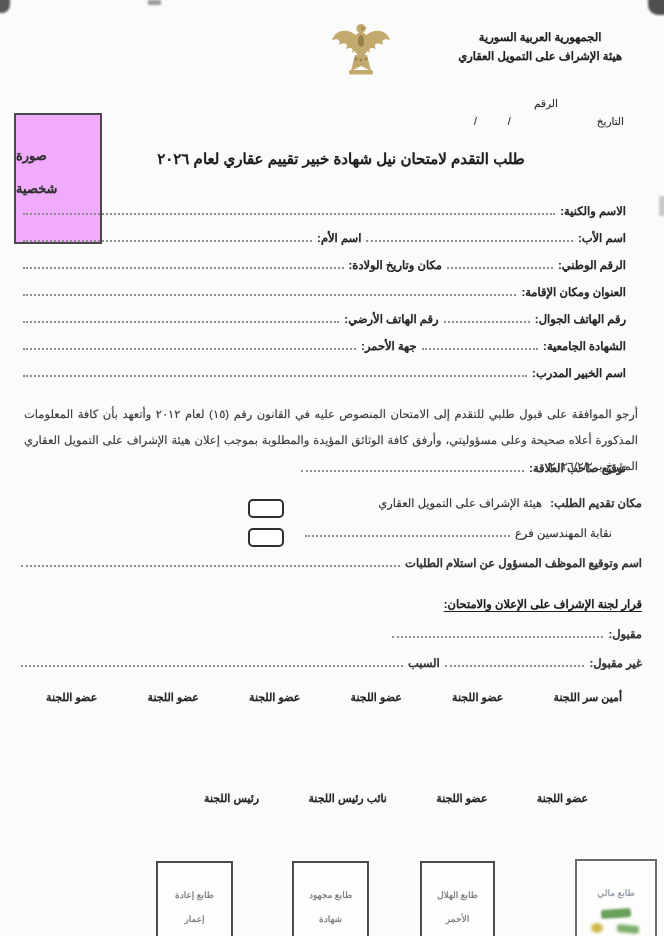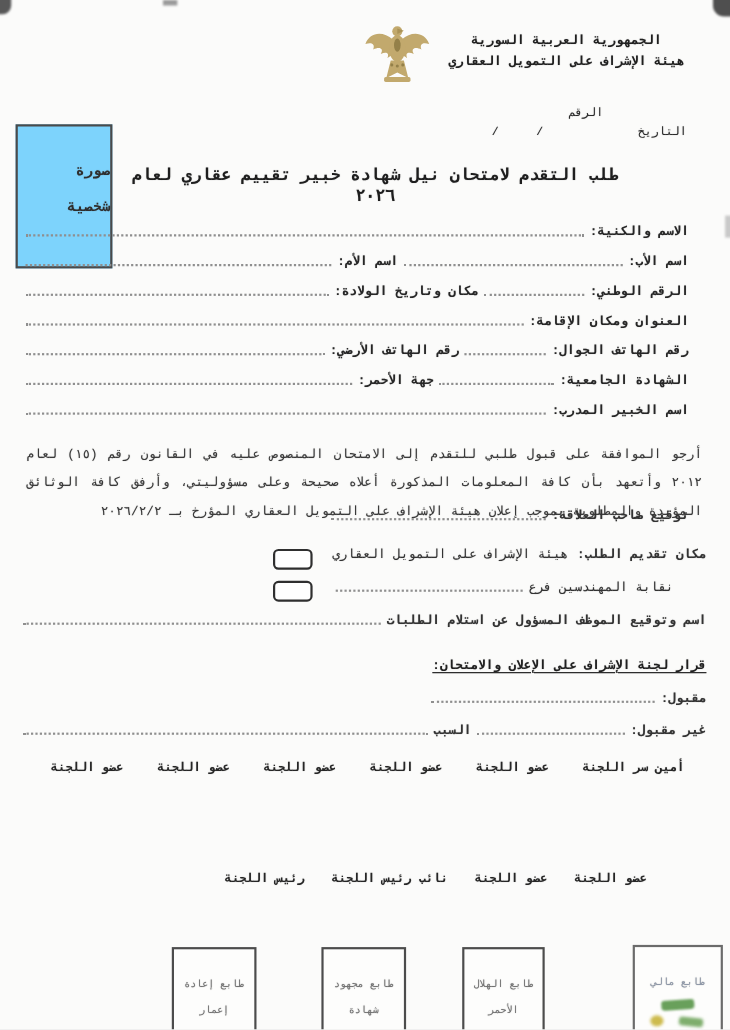--- a/index.html
+++ b/index.html
@@ -1,41 +1,41 @@
 <!DOCTYPE html>
 <html lang="ar" dir="rtl"><head>
 <meta charset="utf-8">
 <style>
   html,body{margin:0;padding:0;background:#e8e8e8;}
   .page{
     position:relative;width:664px;height:936px;margin:0 auto;
     background:#fbfbfa;overflow:hidden;direction:rtl;
-    font-family:Liberation Mono, monospace;color:#333;
+    font-family:Liberation Sans, sans-serif;color:#333;
     text-shadow:0 0 1px rgba(80,80,80,.45);
   }
   .b{font-weight:bold;}
   .abs{position:absolute;}
   .row{display:flex;align-items:flex-end;}
   .dots{flex:1;border-bottom:2px dotted #8f8f8f;margin:0 5px 3px 5px;min-width:10px;}
 
   
   .art{position:absolute;background:#6a6a6a;filter:blur(1px);}
   .art-tl{top:-3px;left:-2px;width:12px;height:16px;border-radius:0 0 8px 0;background:#585858;}
   .art-tr{top:-4px;right:-3px;width:19px;height:19px;border-radius:0 0 0 10px;background:#4f4f4f;}
   .art-tc{top:0;left:148px;width:13px;height:5px;background:#9a9a9a;}
   .art-re{top:196px;right:-2px;width:7px;height:20px;background:#c9c9c9;}
 
   .gov-header{top:28px;right:42px;text-align:center;font-weight:bold;font-size:11.5px;line-height:19px;color:#1f1f1f;}
   .emblem{top:19px;left:330px;width:62px;height:58px;filter:blur(.6px);opacity:.95;}
 
   .refnum{top:94px;right:40px;font-size:10.5px;text-align:center;line-height:18px;color:#2b2b2b;}
   .refnum .slashes{display:inline-block;margin-left:6px;margin-right:72px;letter-spacing:14px;}
 
-  .photo{top:113px;left:14px;width:88px;height:131px;border:2px solid #4a4a4a;background:#7dd3fc;
-         text-align:right;font-weight:bold;font-size:13px;color:#2e2e2e;padding-top:24px;line-height:33px;box-sizing:border-box;}
+  .photo{top:113px;left:14px;width:88px;height:131px;border:2px solid #4a4a4a;background:#f0abfc;
+         text-align:left;font-weight:bold;font-size:13px;color:#2e2e2e;padding-top:24px;line-height:33px;box-sizing:border-box;}
 
   .title{top:150px;right:100px;left:118px;text-align:center;font-weight:bold;font-size:15px;color:#1e1e1e;}
 
   .fields{top:191px;right:38px;left:18px;font-size:11.5px;}
   .frow{display:flex;align-items:flex-end;height:27px;}
   .frow .lab{font-weight:bold;white-space:nowrap;color:#262626;}
 
   .pledge{top:401px;right:26px;left:24px;font-size:11.5px;line-height:26px;text-align:justify;color:#3a3a3a;}
 
   .sig{top:461px;right:38px;left:296px;font-size:11.5px;}

